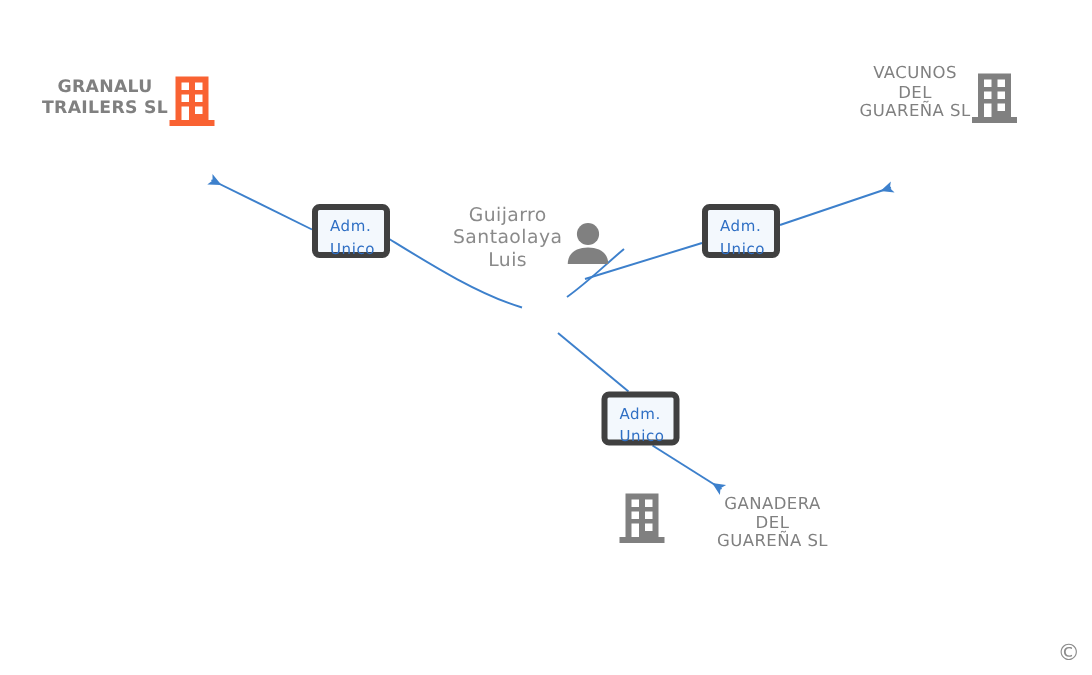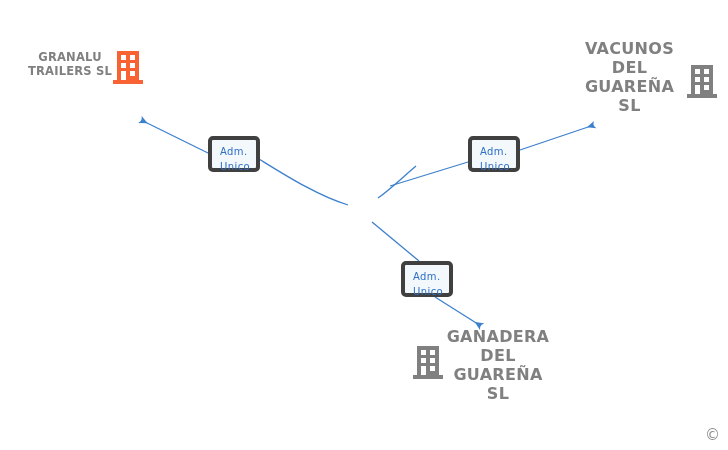--- a/index.html
+++ b/index.html
@@ -40,22 +40,22 @@
     white-space: pre-line;
   }
   .node-label.company {
     font-family: "DejaVu Sans", sans-serif;
     font-size: 11.5px;
     font-weight: bold;
     letter-spacing: 0.2px;
   }
   .node-label.company-plain {
     font-family: "DejaVu Sans", sans-serif;
-    font-size: 16px;
-    font-weight: bold;
+    font-size: 11px;
+    font-weight: normal;
     letter-spacing: 0.3px;
   }
   .node-label.person {
     font-family: "DejaVu Sans", sans-serif;
     font-size: 12.5px;
     font-weight: normal;
     color: #8a8a8a;
     letter-spacing: 0.3px;
   }
   .icon-wrap {
@@ -196,20 +196,31 @@
         <rect x="18" y="13" width="5" height="5" fill="#ffffff"></rect>
         <rect x="18" y="21" width="5" height="5" fill="#ffffff"></rect>
         <rect x="9" y="21" width="5" height="9" fill="#ffffff"></rect>
       </svg>
     </span>
     <div class="node-label company-plain">GANADERA
 DEL
 GUAREÑA SL</div>
   </div>
 
+  <div class="node" id="node-person">
+    <div class="node-label person">Guijarro
+Santaolaya
+Luis</div>
+    <span class="icon-wrap">
+      <svg width="34" height="28" viewBox="0 0 34 28" xmlns="http://www.w3.org/2000/svg">
+        <circle cx="17" cy="8" r="7.4" fill="#808080"></circle>
+        <path d="M3.5,28 C3.5,20.5 9.5,17 17,17 C24.5,17 30.5,20.5 30.5,28 Z" fill="#808080"></path>
+      </svg>
+    </span>
+  </div>
 
   <div class="edge-label" id="edge-label-granalu">Adm.
 Unico</div>
   <div class="edge-label" id="edge-label-vacunos">Adm.
 Unico</div>
   <div class="edge-label" id="edge-label-ganadera">Adm.
 Unico</div>
 
   <div id="watermark">
     <span class="copy">©</span>

